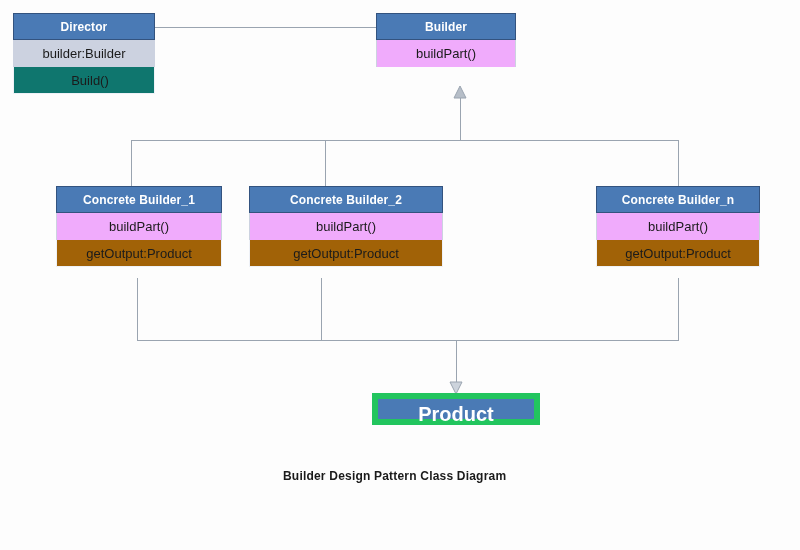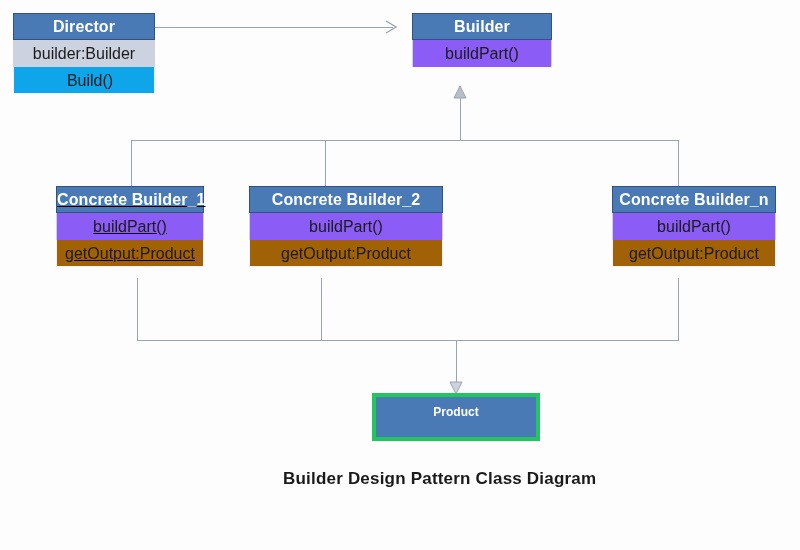--- a/index.html
+++ b/index.html
@@ -21,71 +21,71 @@
     position: absolute;
     box-sizing: border-box;
   }
   .uml-header {
     box-sizing: border-box;
     background: #4a7ab5;
     border: 1px solid #2f5party;
     border: 1px solid #33537f;
     color: #ffffff;
     font-weight: bold;
-    font-size: 16px;
+    font-size: 12px;
     text-align: center;
     line-height: 26px;
     height: 27px;
     letter-spacing: .1px;
     white-space: nowrap;
   }
   .uml-row {
     box-sizing: border-box;
     color: #1b1b1b;
-    font-size: 16px;
+    font-size: 13px;
     text-align: center;
     line-height: 27px;
     height: 27px;
     white-space: nowrap;
   }
   .row-mid {
-    background: #8b5cf6;
+    background: #f0abfc;
     border-left: 1px solid #ccd2e0;
     border-right: 1px solid #ccd2e0;
   }
   .row-low {
     background: #a16207;
     border-left: 1px solid #eef1f7;
     border-right: 1px solid #eef1f7;
     border-bottom: 1px solid #eef1f7;
   }
 
   
   .director .row-mid { background: #ccd2e0; }
-  .director .row-low { background: #0ea5e9; padding-left: 12px; }
+  .director .row-low { background: #0f766e; padding-left: 12px; }
 
   
   .product-box {
     position: absolute;
     box-sizing: border-box;
     background: #4a7ab5;
-    border: 4px solid #22c55e;
+    border: 6px solid #22c55e;
     color: #ffffff;
-    font-size: 12px;
+    font-size: 20px;
     font-weight: bold;
     text-align: center;
     line-height: 30px;
-    height: 48px;
+    height: 32px;
   }
 
   
   .caption {
     position: absolute;
     color: #1a1a1a;
-    font-size: 17px;
+    font-size: 12px;
     font-weight: bold;
     white-space: nowrap;
     letter-spacing: .2px;
   }
 
   
   .conn {
     position: absolute;
     background: #9aa4b0;
   }
@@ -132,38 +132,38 @@
 
     <polygon points="456,394 450,382 462,382" fill="#ccd3dc" stroke="#9aa4b0" stroke-width="1"></polygon>
   </svg>
 
   <div class="uml-class director" style="left:13px; top:13px; width:142px;">
     <div class="uml-header">Director</div>
     <div class="uml-row row-mid">builder:Builder</div>
     <div class="uml-row row-low">Build()</div>
   </div>
 
-  <div class="uml-class" style="left:412px; top:13px; width:140px;">
+  <div class="uml-class" style="left:376px; top:13px; width:140px;">
     <div class="uml-header">Builder</div>
     <div class="uml-row row-mid">buildPart()</div>
   </div>
 
-  <div class="uml-class" style="left:56px; top:186px; width:148px;text-decoration:underline;">
+  <div class="uml-class" style="left:56px; top:186px; width:166px;">
     <div class="uml-header">Concrete Builder_1</div>
     <div class="uml-row row-mid">buildPart()</div>
     <div class="uml-row row-low">getOutput:Product</div>
   </div>
 
   <div class="uml-class" style="left:249px; top:186px; width:194px;">
     <div class="uml-header">Concrete Builder_2</div>
     <div class="uml-row row-mid">buildPart()</div>
     <div class="uml-row row-low">getOutput:Product</div>
   </div>
 
-  <div class="uml-class" style="left:596px; top:186px; width:164px;margin-left:16px;">
+  <div class="uml-class" style="left:596px; top:186px; width:164px;">
     <div class="uml-header">Concrete Builder_n</div>
     <div class="uml-row row-mid">buildPart()</div>
     <div class="uml-row row-low">getOutput:Product</div>
   </div>
 
   <div class="product-box" style="left:372px; top:393px; width:168px;">Product</div>
 
   <div class="caption" style="left:283px; top:469px;">Builder Design Pattern Class Diagram</div>
 
 </div>

